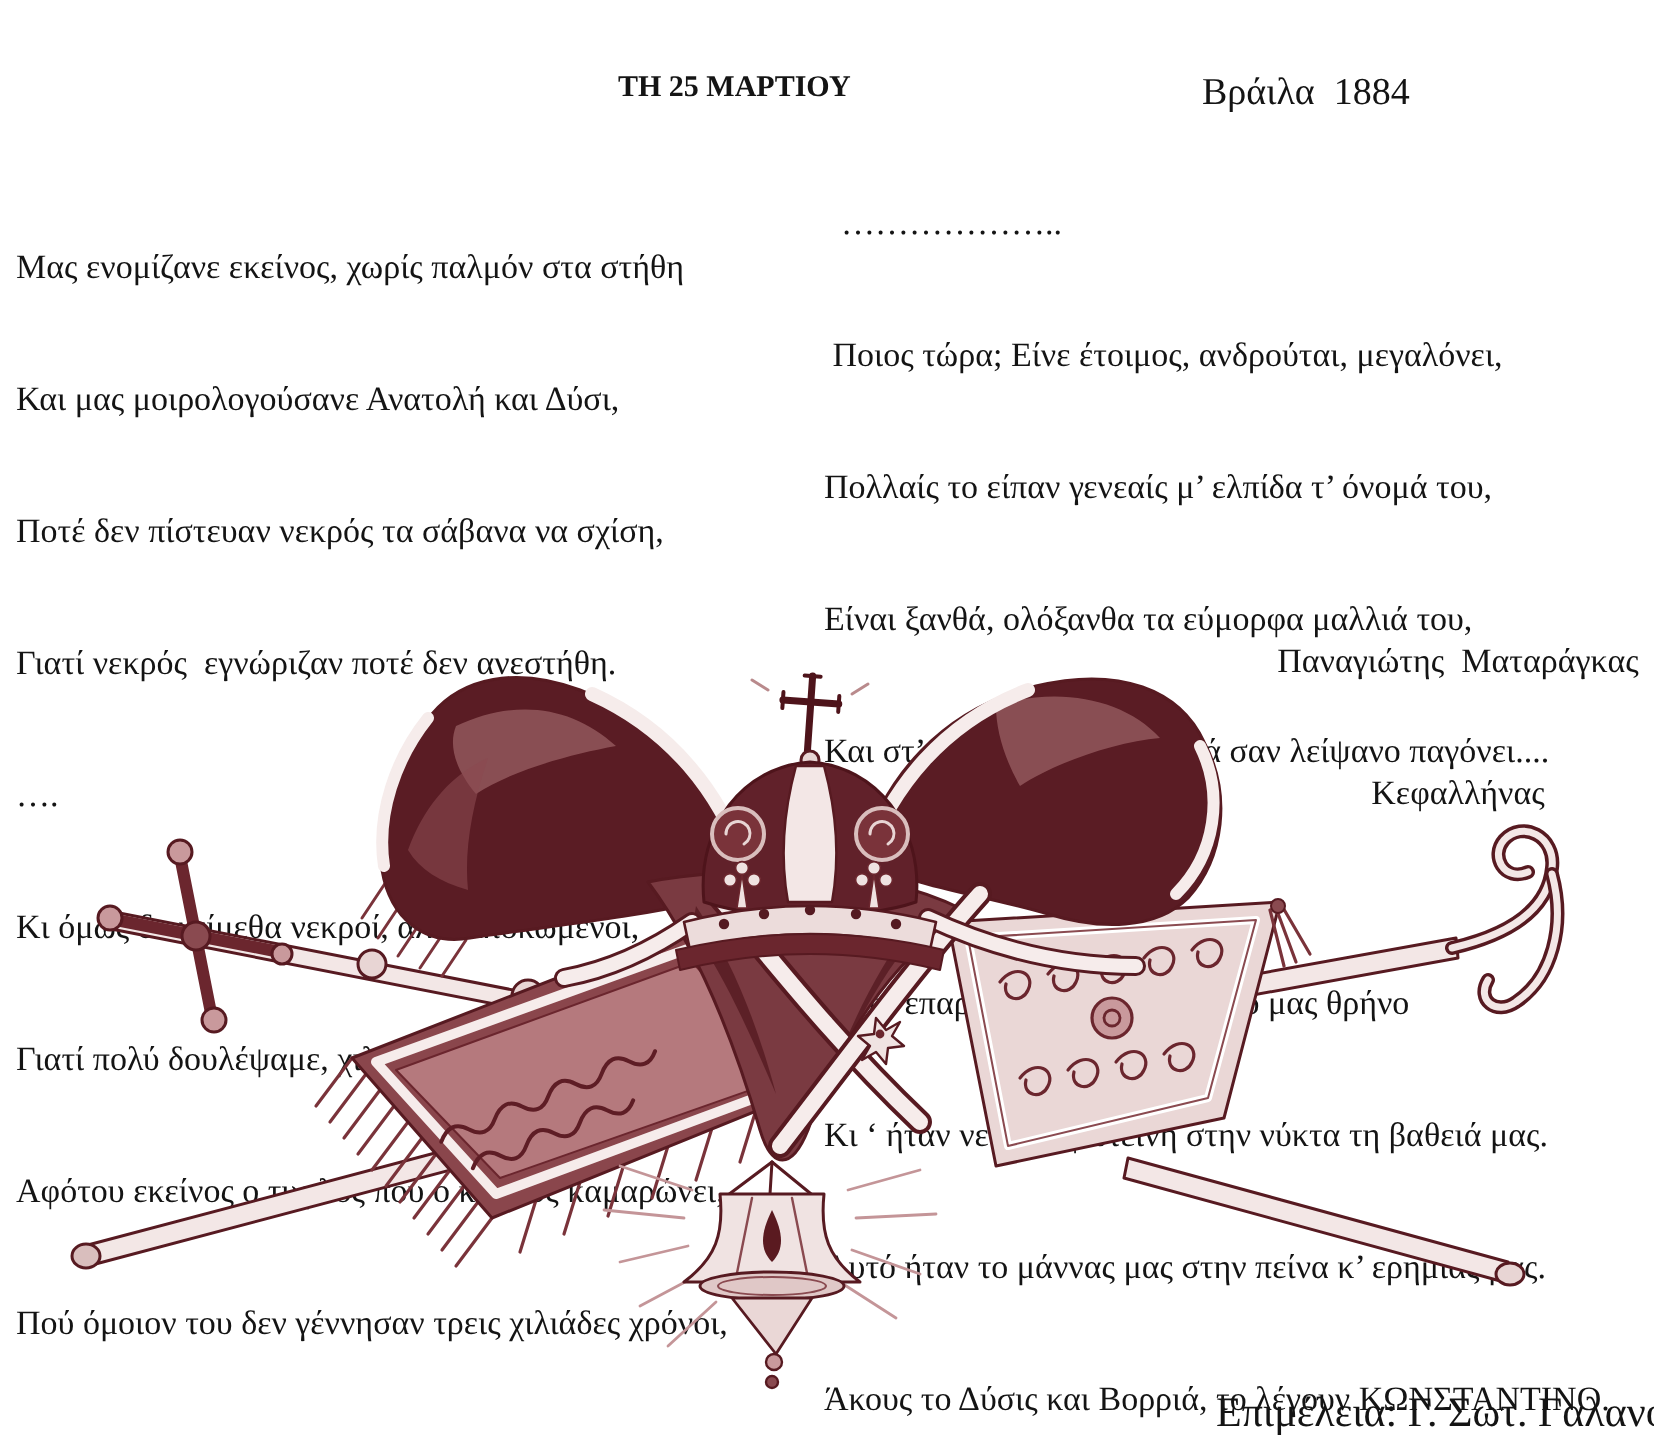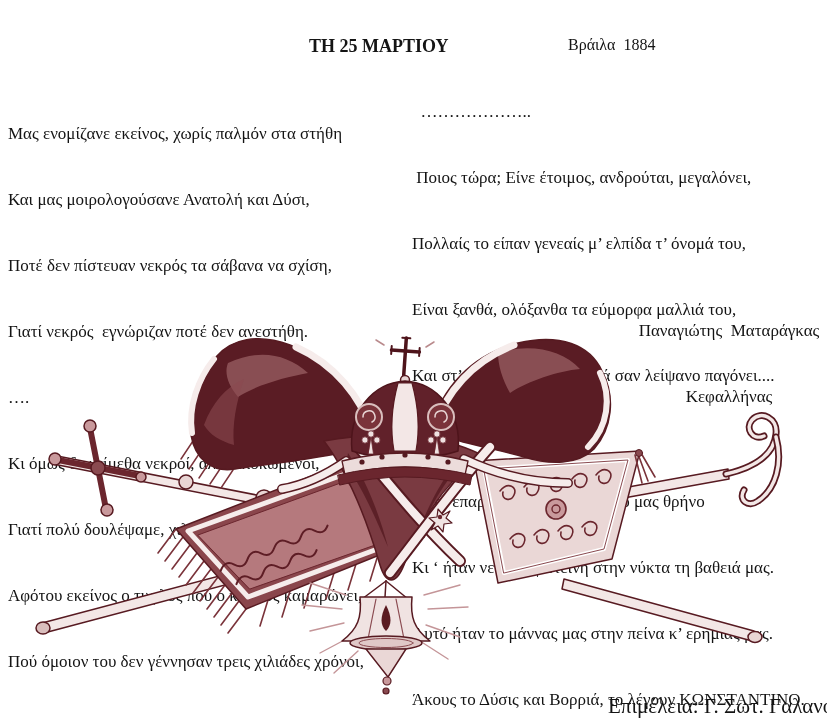--- a/index.html
+++ b/index.html
@@ -1,22 +1,22 @@
 <!DOCTYPE html>
 <html><head>
 <meta charset="utf-8">
 <style>
   html,body{margin:0;padding:0;}
   body{
     width:827px;height:726px;background:#ffffff;position:relative;
     font-family:"Liberation Serif","DejaVu Serif",serif;color:#141414;overflow:hidden;
   }
   .abs{position:absolute;}
-  .title{left:309px;top:36px;font-size:18px;font-weight:bold;white-space:pre;}
-  .dateline{left:568px;top:36px;font-size:16px;white-space:pre;}
+  .title{left:309px;top:36px;font-size:15px;font-weight:bold;white-space:pre;}
+  .dateline{left:601px;top:36px;font-size:19px;white-space:pre;}
   .col{font-size:17px;line-height:22px;white-space:pre;}
   .col-left{left:8px;top:79px;}
   .col-right{left:412px;top:57px;}
   .stanza-gap{height:16px;}
   .signature{left:623px;top:276px;width:212px;text-align:center;font-size:17px;line-height:22px;white-space:pre;}
   .credit{left:608px;top:694px;font-size:21px;white-space:pre;}
   .artwork{left:28px;top:333px;}
 </style>
 </head>
 <body>

